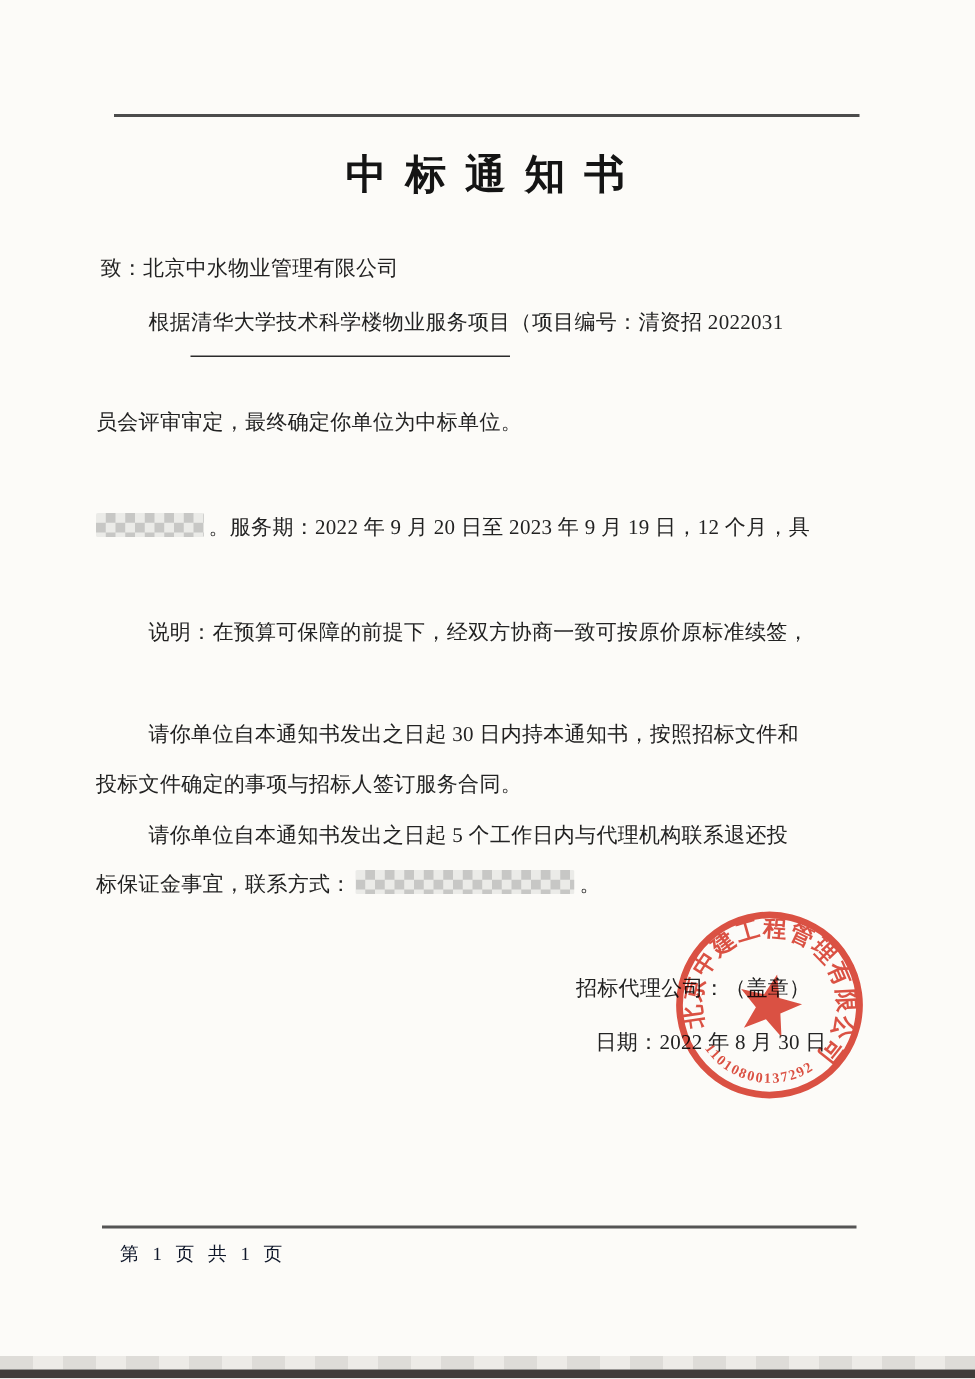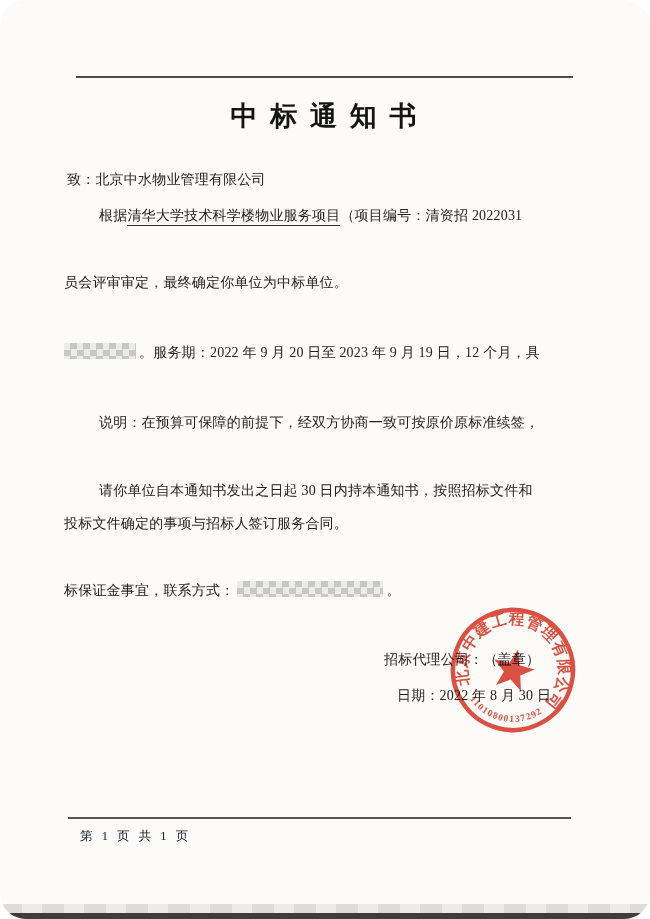--- a/index.html
+++ b/index.html
@@ -1,35 +1,34 @@
 <!DOCTYPE html>
 <html><head>
 <meta charset="utf-8">
 <style>
   html,body{margin:0;padding:0;background:#ffffff;}
   .page{
     position:relative;width:650px;height:919px;overflow:hidden;
     background:#fcfbf8;
     font-family:"Liberation Serif","DejaVu Serif",serif;
     color:#1f1f1f;
-    border-radius:26px;
   }
   .rule{position:absolute;height:2px;background:#4c4c4c;}
   .rule-top{top:76px;left:76px;width:497px;}
   .rule-footer{top:817px;left:68px;width:503px;background:#555;}
   .doc-title{
     position:absolute;top:98px;left:0;width:100%;
     text-align:center;font-size:27px;font-weight:bold;
     letter-spacing:3px;color:#141414;
   }
   .line{
     position:absolute;font-size:14px;line-height:24px;
     letter-spacing:0.2px;white-space:nowrap;color:#222;
   }
-  .u{border-bottom:1.6px solid #2b2b2b;padding-bottom:2px;text-align:right;}
+  .u{border-bottom:1.6px solid #2b2b2b;padding-bottom:14px;text-align:right;}
   .redact{
     display:inline-block;height:16px;vertical-align:-2px;margin:0 3px;
     background:repeating-conic-gradient(#c5c5c3 0% 25%,#ebebe8 0% 50%) 0 0/13px 13px;
     border-radius:1px;opacity:.95;
   }
   .footer-text{
     position:absolute;top:828px;left:80px;
     font-size:12.5px;letter-spacing:3px;color:#0f172a;
   }
   .seal{
@@ -73,20 +72,23 @@
     <span>说明：在预算可保障的前提下，经双方协商一致可按原价原标准续签，</span>
   </div>
 
   <div class="line" style="top:479px;left:99px;">
     <span>请你单位自本通知书发出之日起 30 日内持本通知书，按照招标文件和</span>
   </div>
   <div class="line" style="top:512px;left:64px;">
     <span>投标文件确定的事项与招标人签订服务合同。</span>
   </div>
 
+  <div class="line" style="top:546px;left:99px;">
+    <span>请你单位自本通知书发出之日起 5 个工作日内与代理机构联系退还投</span>
+  </div>
   <div class="line" style="top:579px;left:64px;">
     <span>标保证金事宜，联系方式：</span><span class="redact" style="width:146px;"></span><span>。</span>
   </div>
 
   <div class="line" style="top:648px;left:384px;">
     <span>招标代理公司：（盖章）</span>
   </div>
   <div class="line" style="top:684px;left:397px;">
     <span>日期：2022 年 8 月 30 日</span>
   </div>

